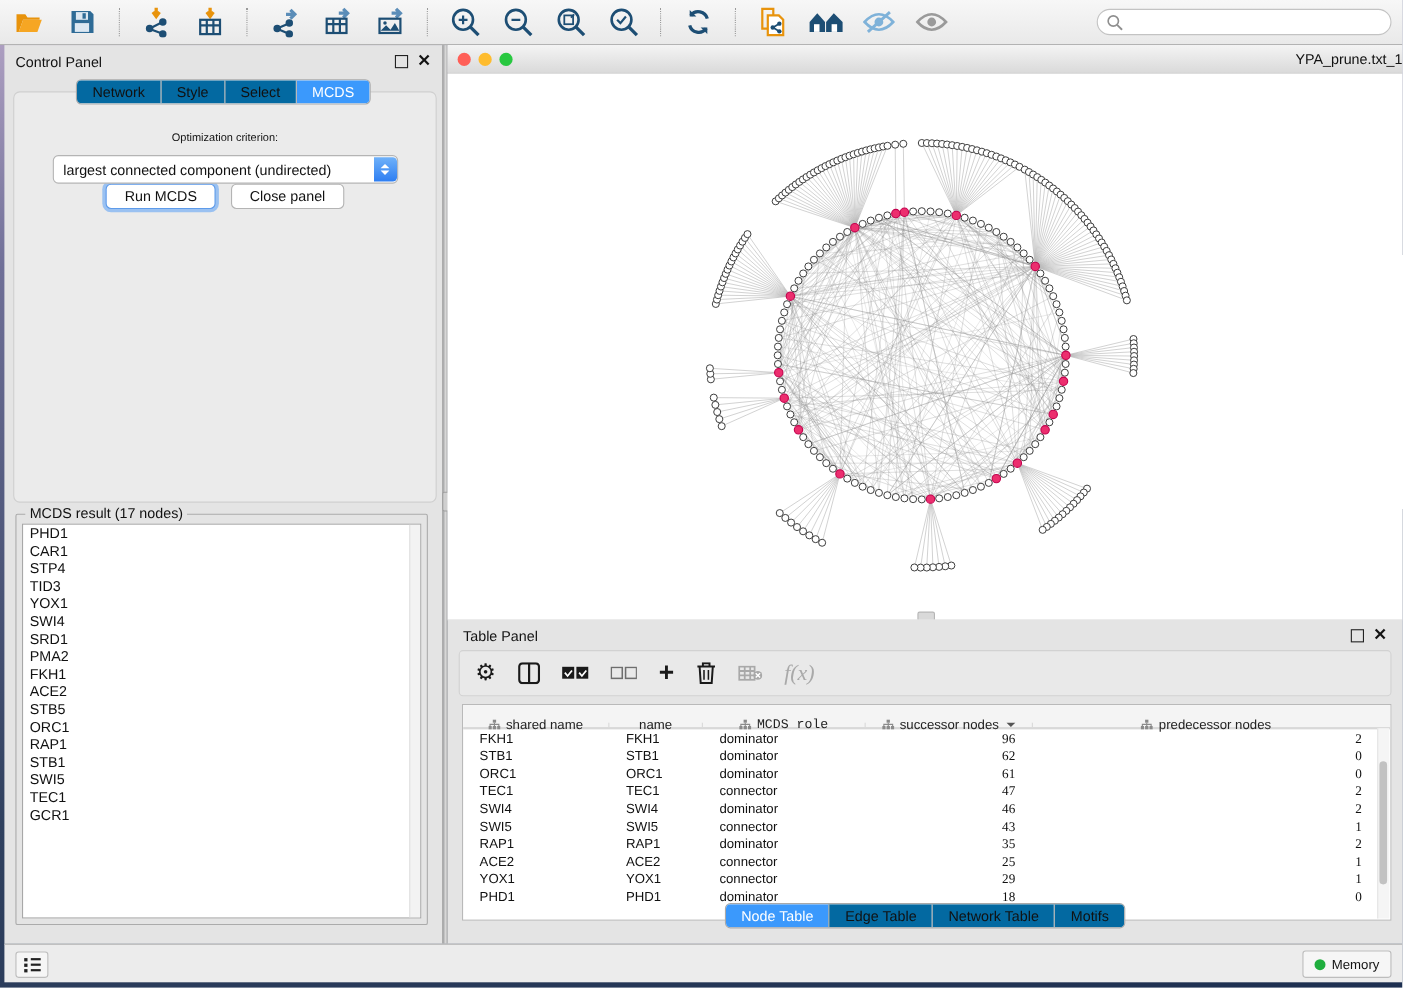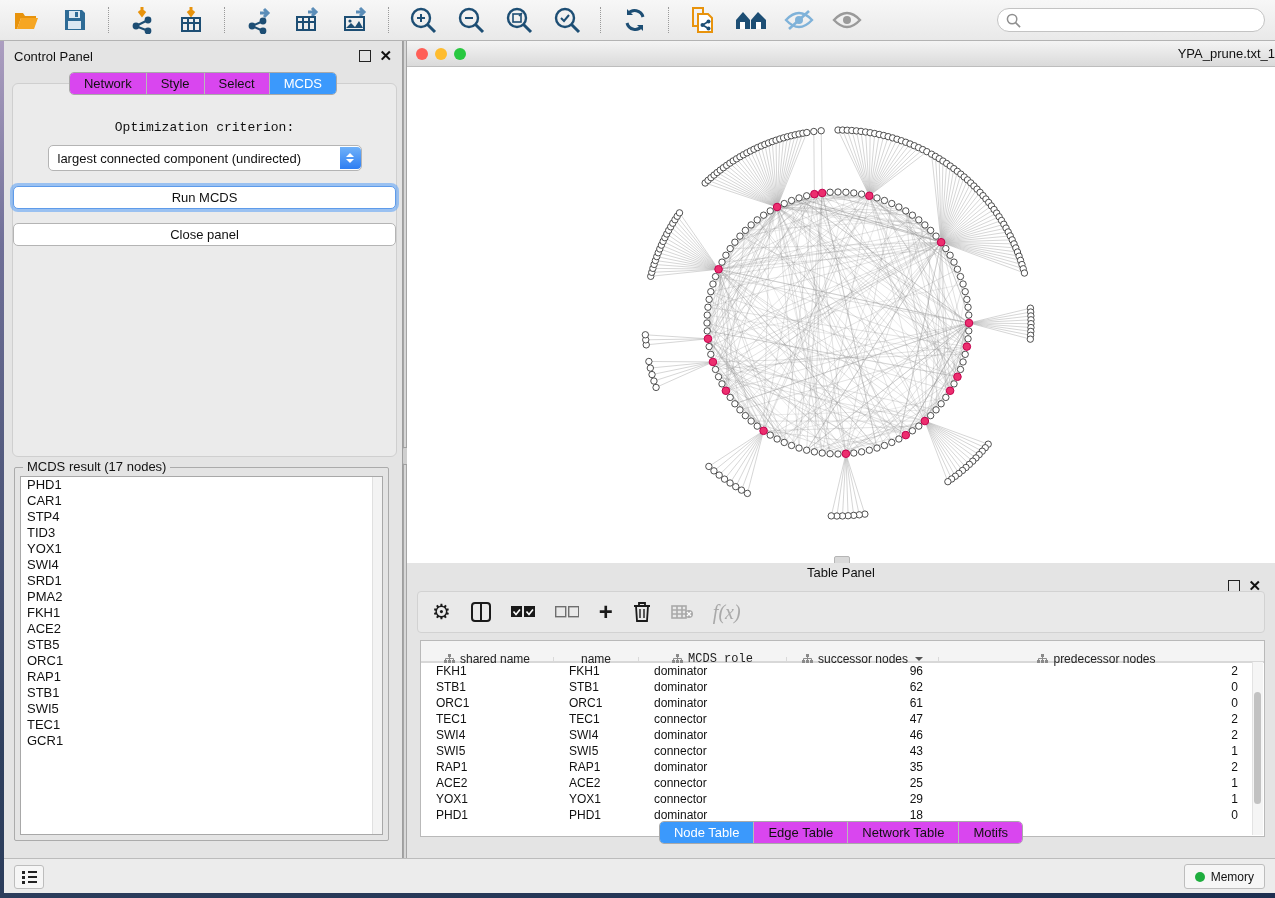--- a/index.html
+++ b/index.html
@@ -18,36 +18,36 @@
   
   .control-panel{position:absolute;left:4px;top:41px;width:399px;height:817px;background:#e4e4e4;
                  border-right:1px solid #9e9e9e;box-sizing:border-box;}
   .panel-title-row{display:flex;align-items:center;height:26px;padding:2px 10px 0 10px;}
   .panel-title{font-size:13px;color:#111;}
   .panel-wctl{margin-left:auto;display:flex;gap:8px;align-items:center;}
   .wbox{width:10px;height:10px;border:1.5px solid #222;cursor:pointer;}
   .wx{font-size:15px;font-weight:bold;color:#111;line-height:10px;cursor:pointer;}
   .tabs-row{position:absolute;left:0;top:31px;width:100%;display:flex;justify-content:center;z-index:3;}
   .tabgrp{display:flex;border:1px solid #a9a9a9;border-radius:5px;overflow:hidden;background:#fdfdfd;}
-  .tab{padding:3px 14px;font-size:13px;color:#111;border-left:1px solid #b9b9b9;cursor:pointer;background:#d946ef;}
+  .tab{padding:3px 14px;font-size:13px;color:#111;border-left:1px solid #b9b9b9;cursor:pointer;background:#0369a1;}
   .tab:first-child{border-left:none;}
   .tab.active{background:#3b99fc;color:#fff;}
   .cp-inner{position:absolute;left:8px;top:42px;width:383px;height:372px;background:#ebebeb;
             border:1px solid #cfcfcf;border-radius:6px;}
-  .opt-label{margin-top:36px;text-align:center;font-size:13px;color:#111;font-family:Liberation Mono, monospace;}
+  .opt-label{margin-top:36px;text-align:center;font-size:10px;color:#111;}
   .combo{position:relative;margin:10px auto 0 auto;width:312px;height:24px;background:#fff;
          border:1px solid #b4b4b4;border-radius:5px;display:flex;align-items:center;cursor:pointer;}
   .combo-text{flex:1;font-size:13px;color:#111;padding-left:9px;white-space:nowrap;}
   .combo-step{width:21px;height:22px;margin:0;border-radius:0 4px 4px 0;
               background:linear-gradient(#6fb1f9,#2e7ef2);display:flex;flex-direction:column;
               align-items:center;justify-content:center;gap:2px;}
   .chev{width:0;height:0;border-left:4px solid transparent;border-right:4px solid transparent;}
   .chev.up{border-bottom:4px solid #fff;}
   .chev.dn{border-top:4px solid #fff;}
-  .btn-row{display:flex;justify-content:center;gap:14px;margin-top:15px;flex-direction:column;}
+  .btn-row{display:flex;justify-content:center;gap:14px;margin-top:0;}
   .pbtn{font-size:13px;color:#111;background:#fff;border:1px solid #b4b4b4;border-radius:5px;
         padding:3px 16px;cursor:pointer;}
   .pbtn.focus{box-shadow:0 0 0 3px rgba(110,170,245,.65);border-color:#5e9bea;}
   .result-box{position:absolute;left:10px;top:426px;width:373px;height:372px;
               border:1px solid #ababab;border-radius:2px;}
   .result-legend{position:absolute;left:8px;top:-9px;background:#e4e4e4;padding:0 4px;
                  font-size:13px;color:#111;}
   .result-list{position:absolute;left:5px;top:8px;right:5px;bottom:5px;background:#fff;
                border:1px solid #a8a8a8;overflow:hidden;}
   .result-scroll{position:absolute;right:0;top:0;width:9px;height:100%;background:#f3f3f3;border-left:1px solid #e0e0e0;}
@@ -83,21 +83,21 @@
   .thead{display:flex;height:20px;background:#f4f4f4;border-bottom:2px solid #d8d8d8;}
   .th{display:flex;align-items:center;font-size:12px;color:#222;border-right:1px solid #d9d9d9;
       box-sizing:border-box;justify-content:center;gap:5px;cursor:pointer;margin-top:16px;}
   .th:last-child{border-right:none;}
   .orgic{width:11px;height:10px;flex:none;}
   .sortchev{width:0;height:0;border-left:4px solid transparent;border-right:4px solid transparent;
             border-top:4px solid #555;margin-left:2px;}
   .trow{display:flex;height:16px;}
   .td{font-size:12px;color:#111;box-sizing:border-box;line-height:16px;white-space:nowrap;overflow:hidden;}
   .td.txt{padding-left:15px;text-align:left;}
-  .td.num{padding-right:16px;text-align:right;}
+  .td.num{padding-right:16px;text-align:right;font-family:Liberation Serif, serif;}
   .tscroll{position:absolute;right:1px;top:21px;width:10px;bottom:1px;background:#f5f5f5;border-left:1px solid #e3e3e3;}
   .tscroll .thumb{position:absolute;left:1px;width:7px;top:30px;height:112px;background:#c2c2c2;border-radius:4px;}
   .tp-tabs{position:absolute;left:0;bottom:14px;width:100%;display:flex;justify-content:center;}
   
   .statusbar{position:absolute;left:4px;top:858px;width:1271px;height:35px;background:#ececec;
              border-top:1px solid #bcbcbc;box-sizing:border-box;}
   .sb-left{position:absolute;left:10px;top:6px;width:28px;height:22px;background:#f6f6f6;
            border:1px solid #bdbdbd;border-radius:3px;display:flex;align-items:center;justify-content:center;cursor:pointer;}
   .sb-mem{position:absolute;right:10px;top:5px;height:23px;background:#f6f6f6;border:1px solid #bdbdbd;
           border-radius:3px;display:flex;align-items:center;gap:6px;padding:0 10px;font-size:12px;color:#111;cursor:pointer;}
@@ -1045,21 +1045,21 @@
           <circle cx="517.8690682295442" cy="354.05490801041424" r="3.8" fill="#ec2e6e" stroke="#c4004e" stroke-width="1"></circle>
           <circle cx="356.5835181782186" cy="363.81088643206897" r="3.8" fill="#ec2e6e" stroke="#c4004e" stroke-width="1"></circle>
           <circle cx="498.77125365727306" cy="368.1073466714896" r="3.8" fill="#ec2e6e" stroke="#c4004e" stroke-width="1"></circle>
           <circle cx="438.90958316231945" cy="386.7609976032546" r="3.8" fill="#ec2e6e" stroke="#c4004e" stroke-width="1"></circle>
         </svg>
       <div class="hsplit-handle" style="position:absolute;left:427px;top:489px;"></div>
     </div>
   </div>
 
   <div class="table-panel">
-    <div class="panel-title-row" style="padding-left:14px;padding-right:14px;flex-direction:column;">
+    <div class="panel-title-row" style="padding-left:14px;padding-right:14px;">
       <span class="panel-title">Table Panel</span>
       <span class="panel-wctl">
         <span class="wbox"></span>
         <span class="wx">✕</span>
       </span>
     </div>
     <div class="tp-toolbar">
       <span class="tp-ic gear">⚙</span>
       <span class="tp-ic">
         <svg width="20" height="20" viewBox="0 0 20 20">

